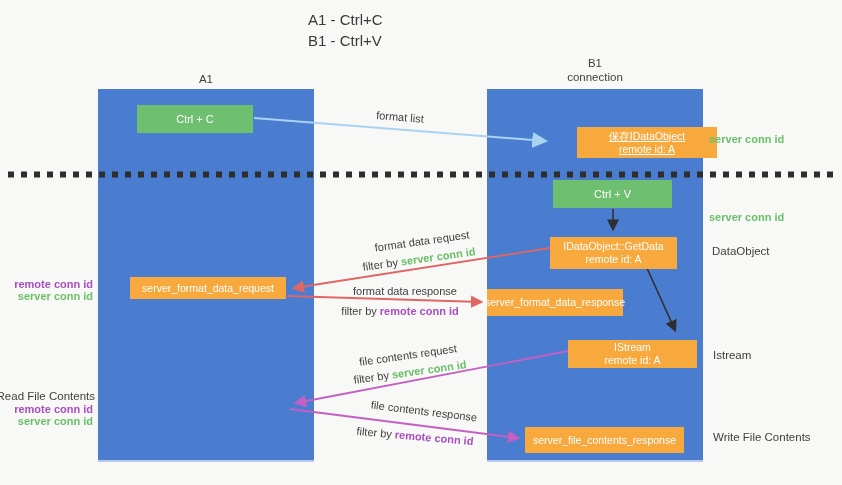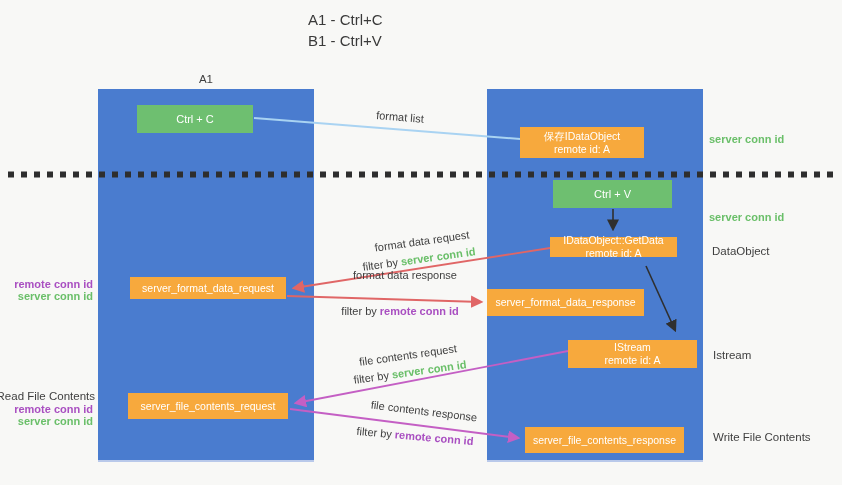--- a/index.html
+++ b/index.html
@@ -55,20 +55,24 @@
 
   <div class="title">
     <div>A1 - Ctrl+C</div>
     <div>B1 - Ctrl+V</div>
   </div>
 
   <div class="lane-header" style="left:98px;width:216px;margin-top:16px;">
     <div>A1</div>
     <div>remote</div>
   </div>
+  <div class="lane-header" style="left:487px;width:216px;">
+    <div>B1</div>
+    <div>connection</div>
+  </div>
 
   <div class="lane" style="left:98px;"></div>
   <div class="lane" style="left:487px;"></div>
 
   <svg class="overlay" width="842" height="485" viewBox="0 0 842 485">
     <defs>
       <marker id="head-blue" viewBox="0 0 10 10" refX="8" refY="5" markerWidth="8" markerHeight="8" orient="auto">
         <path d="M0,0 L10,5 L0,10 z" class="fill-blue"></path>
       </marker>
       <marker id="head-black" viewBox="0 0 10 10" refX="8" refY="5" markerWidth="7.5" markerHeight="7.5" orient="auto">
@@ -96,50 +100,47 @@
 
     <line x1="568" y1="351" x2="296" y2="403" class="stroke-purple" stroke-width="1.8" marker-end="url(#head-purple)"></line>
 
     <line x1="290" y1="409" x2="518" y2="438" class="stroke-purple" stroke-width="1.8" marker-end="url(#head-purple)"></line>
   </svg>
 
   <div class="node green" style="left:137px;top:105px;width:116px;height:28px;">
     <span>Ctrl + C</span>
   </div>
 
-  <div class="node orange" style="left:520px;top:127px;width:124px;height:31px;">
+  <div class="node orange" style="left:577px;top:127px;width:140px;height:31px;text-decoration:underline;">
     <span>保存IDataObject</span>
     <span>remote id: A</span>
   </div>
 
   <div class="node green" style="left:553px;top:180px;width:119px;height:28px;text-align:center;">
     <span>Ctrl + V</span>
   </div>
 
-  <div class="node orange" style="left:550px;top:237px;width:127px;height:20px;">
+  <div class="node orange" style="left:550px;top:237px;width:127px;height:32px;">
     <span>IDataObject::GetData</span>
     <span>remote id: A</span>
   </div>
 
   <div class="node orange" style="left:130px;top:277px;width:156px;height:22px;">
     <span>server_format_data_request</span>
   </div>
 
-  <div class="node orange" style="left:487px;top:289px;width:157px;height:27px;">
+  <div class="node orange" style="left:487px;top:289px;width:136px;height:27px;">
     <span>server_format_data_response</span>
   </div>
 
   <div class="node orange" style="left:568px;top:340px;width:129px;height:28px;">
     <span>IStream</span>
     <span>remote id: A</span>
   </div>
 
-  <div class="node orange" style="left:128px;top:393px;width:160px;height:26px;">
-    <span>server_file_contents_request</span>
-  </div>
 
   <div class="node orange" style="left:525px;top:427px;width:159px;height:26px;justify-content:center;">
     <span>server_file_contents_response</span>
   </div>
 
   <div class="conn-id purple-text right-align" style="right:749px;top:278px;">remote conn id</div>
   <div class="conn-id green-text right-align" style="right:749px;top:290px;">server conn id</div>
   <div class="side-label right-align" style="right:747px;top:390px;">Read File Contents</div>
   <div class="conn-id purple-text right-align" style="right:749px;top:403px;">remote conn id</div>
   <div class="conn-id green-text right-align" style="right:749px;top:415px;">server conn id</div>
@@ -150,21 +151,21 @@
   <div class="side-label" style="left:713px;top:349px;">Istream</div>
   <div class="side-label" style="left:713px;top:431px;">Write File Contents</div>
 
   <div class="arrow-label rot" style="left:400px;top:117px;transform:translate(-50%,-50%) rotate(4.5deg);">format list</div>
 
   <div class="arrow-label rot" style="left:422px;top:241px;transform:translate(-50%,-50%) rotate(-8deg);">format data request</div>
   <div class="arrow-label rot" style="left:419px;top:259px;transform:translate(-50%,-50%) rotate(-8deg);">
     <span>filter by </span><span class="green-text" style="font-weight:bold;">server conn id</span>
   </div>
 
-  <div class="arrow-label rot" style="left:405px;top:275px;transform:translate(-50%,-50%);">format data response</div>
+  <div class="arrow-label rot" style="left:405px;top:291px;transform:translate(-50%,-50%);">format data response</div>
   <div class="arrow-label rot" style="left:400px;top:311px;transform:translate(-50%,-50%);">
     <span>filter by </span><span class="purple-text" style="font-weight:bold;">remote conn id</span>
   </div>
 
   <div class="arrow-label rot" style="left:408px;top:355px;transform:translate(-50%,-50%) rotate(-8deg);">file contents request</div>
   <div class="arrow-label rot" style="left:410px;top:372px;transform:translate(-50%,-50%) rotate(-8deg);">
     <span>filter by </span><span class="green-text" style="font-weight:bold;">server conn id</span>
   </div>
 
   <div class="arrow-label rot" style="left:424px;top:411px;transform:translate(-50%,-50%) rotate(7deg);">file contents response</div>

